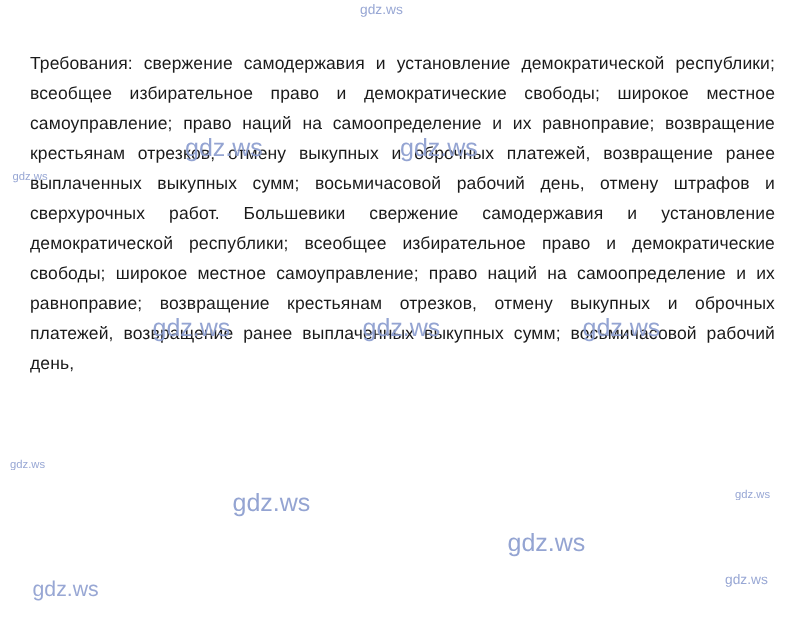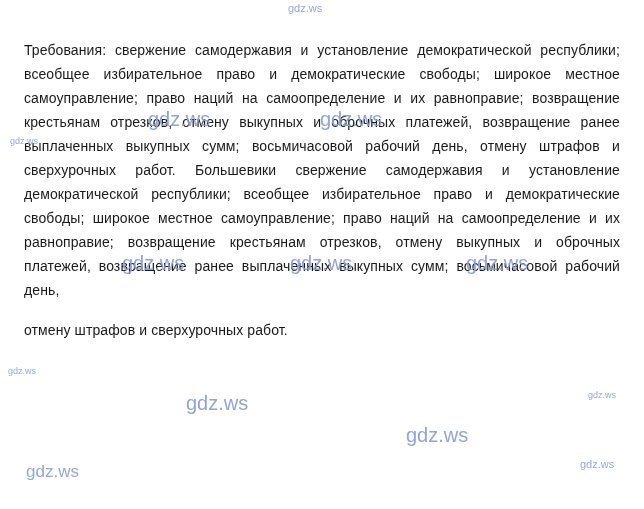--- a/index.html
+++ b/index.html
@@ -43,21 +43,20 @@
   .wm.mid { font-size: 17px; color: #93a3d2; }
   .wm.small { font-size: 11px; color: #93a3d2; }
   .wm.tiny { font-size: 9px; color: #93a3d2; }
 </style>
 </head>
 <body>
 
 <div id="page">
 
   <p class="para">Требования: свержение самодержавия и установление демократической республики; всеобщее избирательное право и демократические свободы; широкое местное самоуправление; право наций на самоопределение и их равноправие; возвращение крестьянам отрезков, отмену выкупных и оброчных платежей, возвращение ранее выплаченных выкупных сумм; восьмичасовой рабочий день, отмену штрафов и сверхурочных работ. Большевики свержение самодержавия и установление демократической республики; всеобщее избирательное право и демократические свободы; широкое местное самоуправление; право наций на самоопределение и их равноправие; возвращение крестьянам отрезков, отмену выкупных и оброчных платежей, возвращение ранее выплаченных выкупных сумм; восьмичасовой рабочий день,</p>
-  <p class="para last">отмену штрафов и сверхурочных работ.</p>
 
   <div id="watermark-layer">
       <div class="wm small" style="left: 288px; top: 2px;">gdz.ws</div>
       <div class="wm big" style="left: 148px; top: 108px;">gdz.ws</div>
       <div class="wm big" style="left: 320px; top: 108px;">gdz.ws</div>
       <div class="wm tiny" style="left: 10px; top: 136px;">gdz.ws</div>
       <div class="wm big" style="left: 122px; top: 252px;">gdz.ws</div>
       <div class="wm big" style="left: 290px; top: 252px;">gdz.ws</div>
       <div class="wm big" style="left: 466px; top: 252px;">gdz.ws</div>
       <div class="wm tiny" style="left: 8px; top: 366px;">gdz.ws</div>

